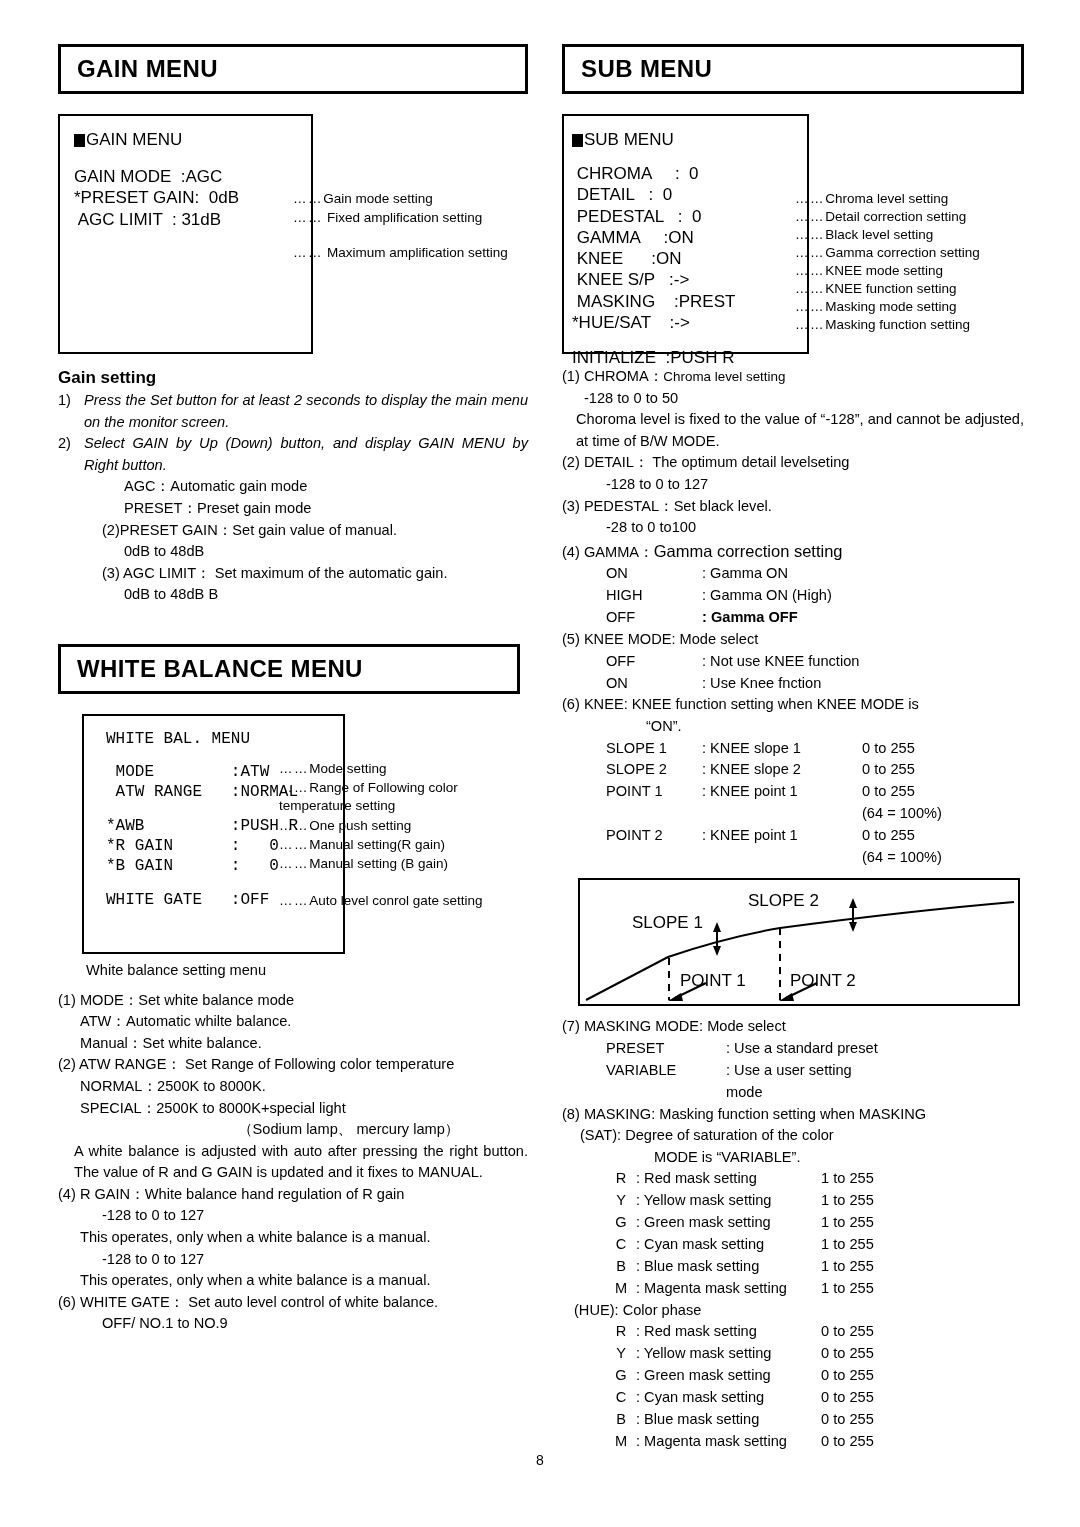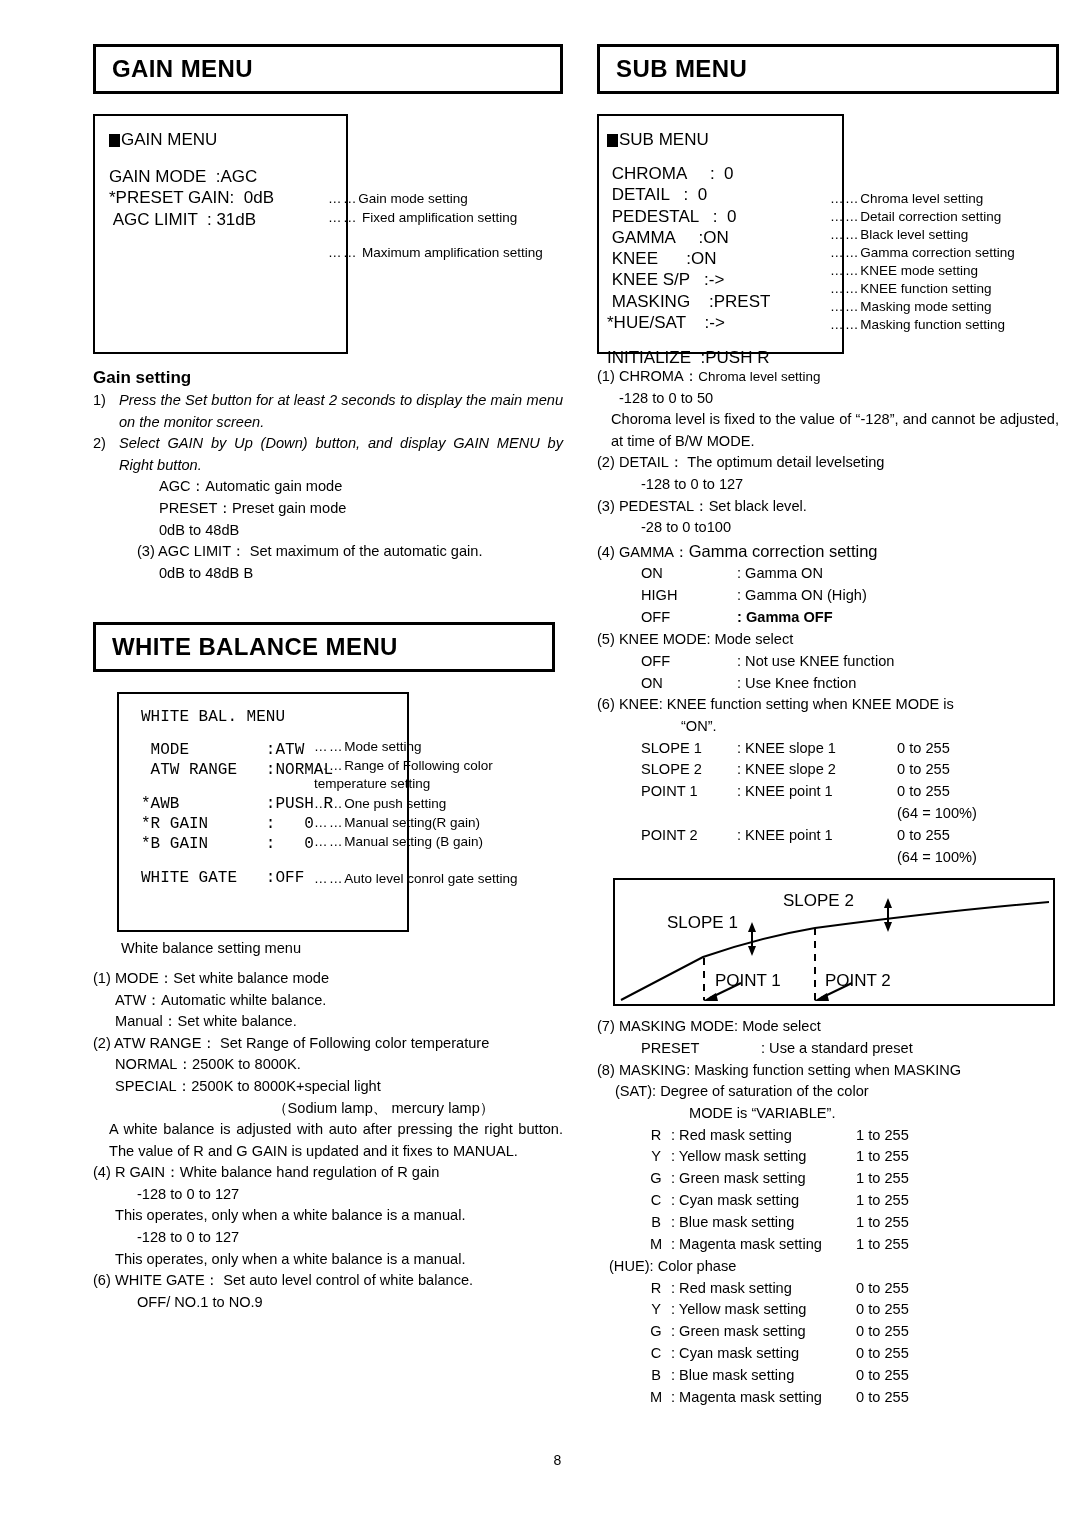--- a/index.html
+++ b/index.html
@@ -7,21 +7,21 @@
     margin: 0; padding: 0;
     background: #ffffff;
   }
   body {
     width: 1080px; height: 1527px;
     position: relative;
     font-family: "Liberation Sans", sans-serif;
     color: #000;
     overflow: hidden;
   }
-  .page { position: absolute; inset: 0; margin-left: 35px; }
+  .page { position: absolute; inset: 0; }
 
   
   .col-left  { position: absolute; left: 58px;  top: 44px; width: 470px; }
   .col-right { position: absolute; left: 562px; top: 44px; width: 462px; }
 
   
   .banner {
     border: 3px solid #000;
     height: 50px;
     display: flex;
@@ -152,31 +152,32 @@
         <span class="li-num" style="width:26px">1)</span>
         <span class="li-body just">Press the Set button for at least 2 seconds to display the main menu on the monitor screen.</span>
       </div>
       <div class="li txt">
         <span class="li-num" style="width:26px">2)</span>
         <span class="li-body just">Select GAIN by Up (Down) button, and display GAIN MENU by Right button.</span>
       </div>
 
       <div class="txt indent3">AGC：Automatic gain mode</div>
       <div class="txt indent3">PRESET：Preset gain mode</div>
+      <div class="txt indent2">(2)PRESET GAIN：Set gain value of manual.</div>
       <div class="txt indent3">0dB to 48dB</div>
       <div class="txt indent2">(3) AGC LIMIT：   Set maximum of the automatic gain.</div>
       <div class="txt indent3">0dB to 48dB B</div>
     </div>
 
     <div class="banner" style="margin-top:38px; width:462px;">
       <span class="banner-title">WHITE BALANCE MENU</span>
     </div>
 
     <div class="osd-wrap" style="margin-top:20px; height:240px;">
-      <div class="osd-box osd-mono" style="width:292px; height:240px; margin-left:24px;">
+      <div class="osd-box osd-mono" style="width:263px; height:240px; margin-left:24px;">
         <div class="osd-inner" style="padding-left:22px;">
           <div class="osd-title">WHITE BAL. MENU</div>
           <div style="height:14px"></div>
           <div class="osd-line"> MODE        :ATW</div>
           <div class="osd-line"> ATW RANGE   :NORMAL</div>
           <div class="osd-line" style="height:14px">&nbsp;</div>
           <div class="osd-line">*AWB         :PUSH R</div>
           <div class="osd-line">*R GAIN      :   0</div>
           <div class="osd-line">*B GAIN      :   0</div>
           <div class="osd-line" style="height:14px">&nbsp;</div>
@@ -371,20 +372,24 @@
         <text x="210" y="106" font-family="Liberation Sans, sans-serif" font-size="17">POINT 2</text>
       </svg>
     </div>
 
     <div style="margin-top:10px;">
       <div class="txt">(7) MASKING MODE: Mode select</div>
       <div class="row3 indent2">
         <span class="c1" style="width:120px; flex:0 0 120px;">PRESET</span>
         <span class="c2">: Use a standard preset</span>
       </div>
+      <div class="row3 indent2">
+        <span class="c1" style="width:120px; flex:0 0 120px;">VARIABLE</span>
+        <span class="c2">: Use a user setting mode</span>
+      </div>
 
       <div class="txt">(8)  MASKING:  Masking  function  setting  when  MASKING</div>
       <div class="txt" style="padding-left:18px;">(SAT): Degree of saturation of the color</div>
 
       <div class="txt" style="padding-left:92px;">MODE is “VARIABLE”.</div>
 
       <div class="rowm indent2">
         <span class="m1">R</span>
         <span class="m2">: Red mask setting</span>
         <span class="m3">1 to 255</span>

